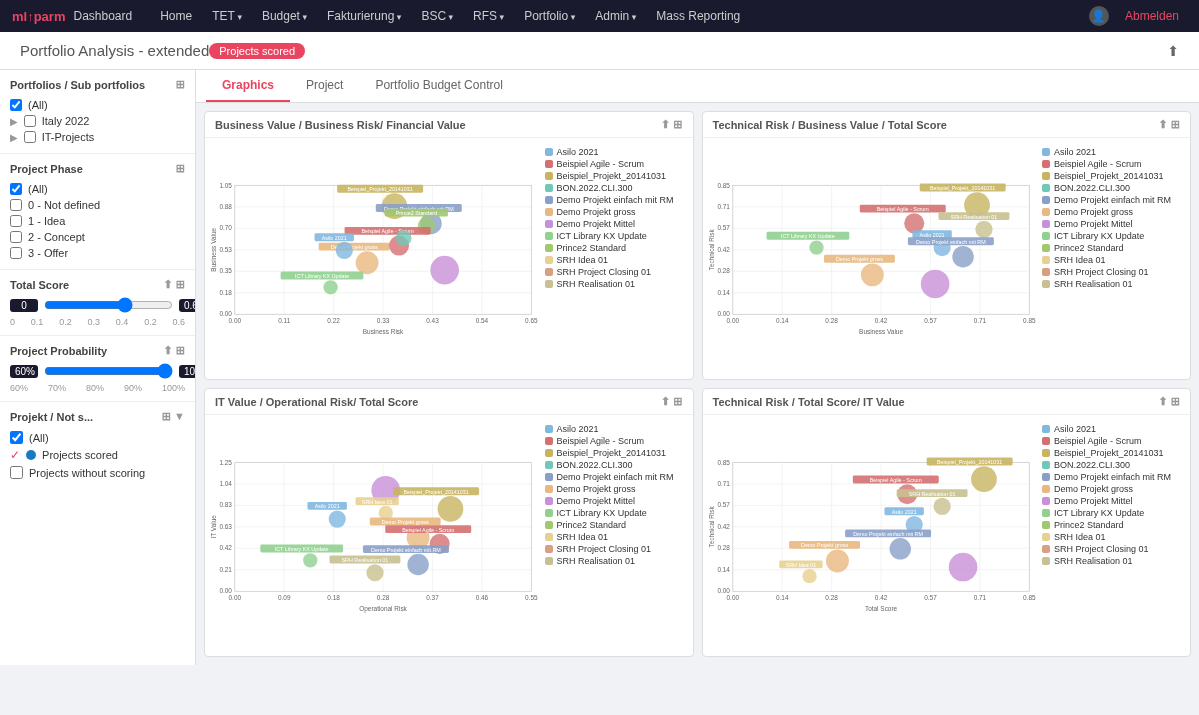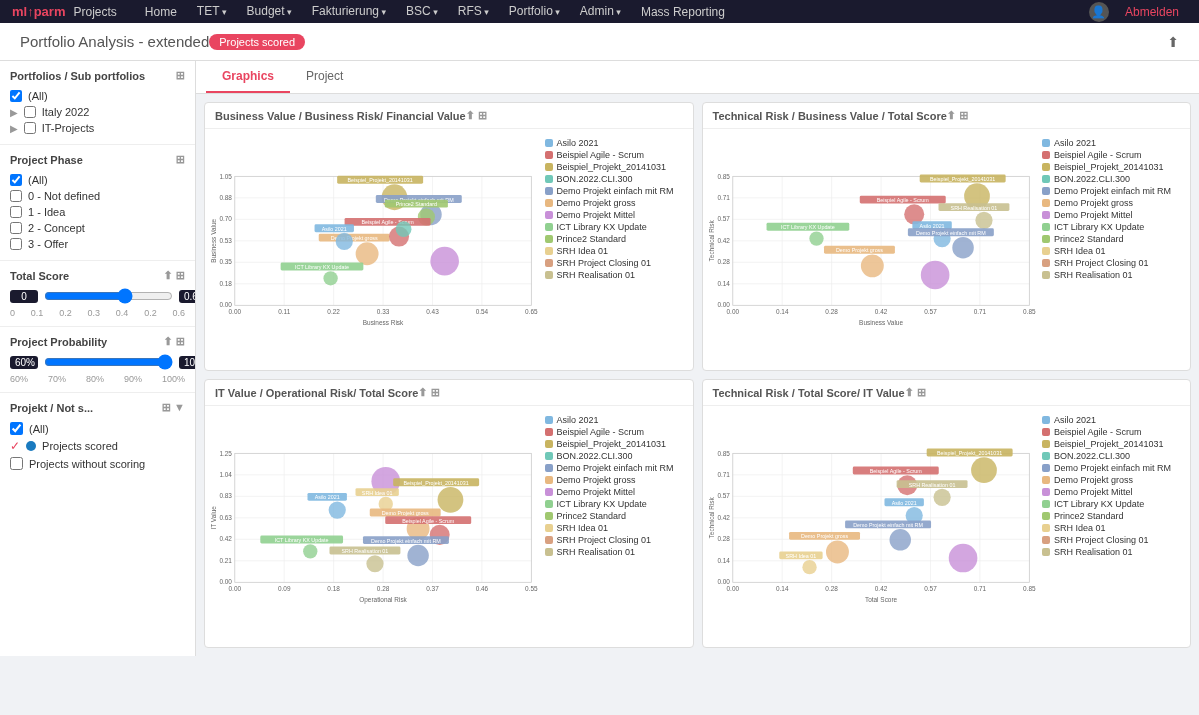--- a/index.html
+++ b/index.html
@@ -4,21 +4,21 @@
   <style>
     * { box-sizing: border-box; margin: 0; padding: 0; }
     body { font-family: Arial, sans-serif; font-size: 12px; background: #f0f2f5; color: #333; }
 
     
     .topnav {
       background: #1a1a2e;
       color: #fff;
       display: flex;
       align-items: center;
-      height: 23px;
+      height: 32px;
       padding: 0 12px;
       gap: 4px;
       font-size: 12px;
     }
     .topnav .logo { color: #e94560; font-weight: bold; font-size: 13px; margin-right: 4px; }
     .topnav .dashboard { color: #ccc; margin-right: 16px; font-size: 12px; }
     .topnav a { color: #ccc; text-decoration: none; padding: 0 8px; line-height: 32px; }
     .topnav .dropdown { position: relative; display: inline-block; }
     .topnav .dropdown > a::after { content: " ▾"; font-size: 9px; }
     .topnav .spacer { flex: 1; }
@@ -145,20 +145,21 @@
     .charts-container { padding: 8px; display: grid; grid-template-columns: 1fr 1fr; gap: 8px; }
     .chart-panel {
       background: #fff;
       border: 1px solid #ddd;
       border-radius: 4px;
       overflow: hidden;
     }
     .chart-header {
       display: flex;
       align-items: center;
+      justify-content: space-between;
       padding: 6px 10px;
       border-bottom: 1px solid #eee;
       font-size: 11px;
       color: #555;
       font-weight: bold;
     }
     .chart-header .chart-icons { display: flex; gap: 6px; color: #999; cursor: pointer; }
     .chart-body {
       display: flex;
       padding: 4px;
@@ -185,21 +186,21 @@
       font-size: 9px;
       fill: #666;
     }
     .grid-line { stroke: #eee; stroke-width: 1; }
   </style>
 </head>
 <body>
 
 <nav class="topnav">
   <span class="logo">ml↑parm</span>
-  <span class="dashboard">Projects</span>
+  <span class="dashboard">Dashboard</span>
   <a>Home</a>
   <span class="dropdown"><a>TET</a></span>
   <span class="dropdown"><a>Budget</a></span>
   <span class="dropdown"><a>Fakturierung</a></span>
   <span class="dropdown"><a>BSC</a></span>
   <span class="dropdown"><a>RFS</a></span>
   <span class="dropdown"><a>Portfolio</a></span>
   <span class="dropdown"><a>Admin</a></span>
   <a>Mass Reporting</a>
   <span class="spacer"></span>
@@ -328,20 +329,23 @@
   </aside>
 
   <div class="main-content">
 
     <div class="tab-bar">
       <div class="tab active">
         <span>Graphics</span>
       </div>
       <div class="tab">
         <span>Project</span>
+      </div>
+      <div class="tab">
+        <span>Portfolio Budget Control</span>
       </div>
     </div>
 
     <div class="charts-container" id="charts-container">
 
     <div class="chart-panel">
           <div class="chart-header">
             <span>Business Value / Business Risk/ Financial Value</span>
     <span class="chart-icons">⬆ ⊞</span>
           </div>

